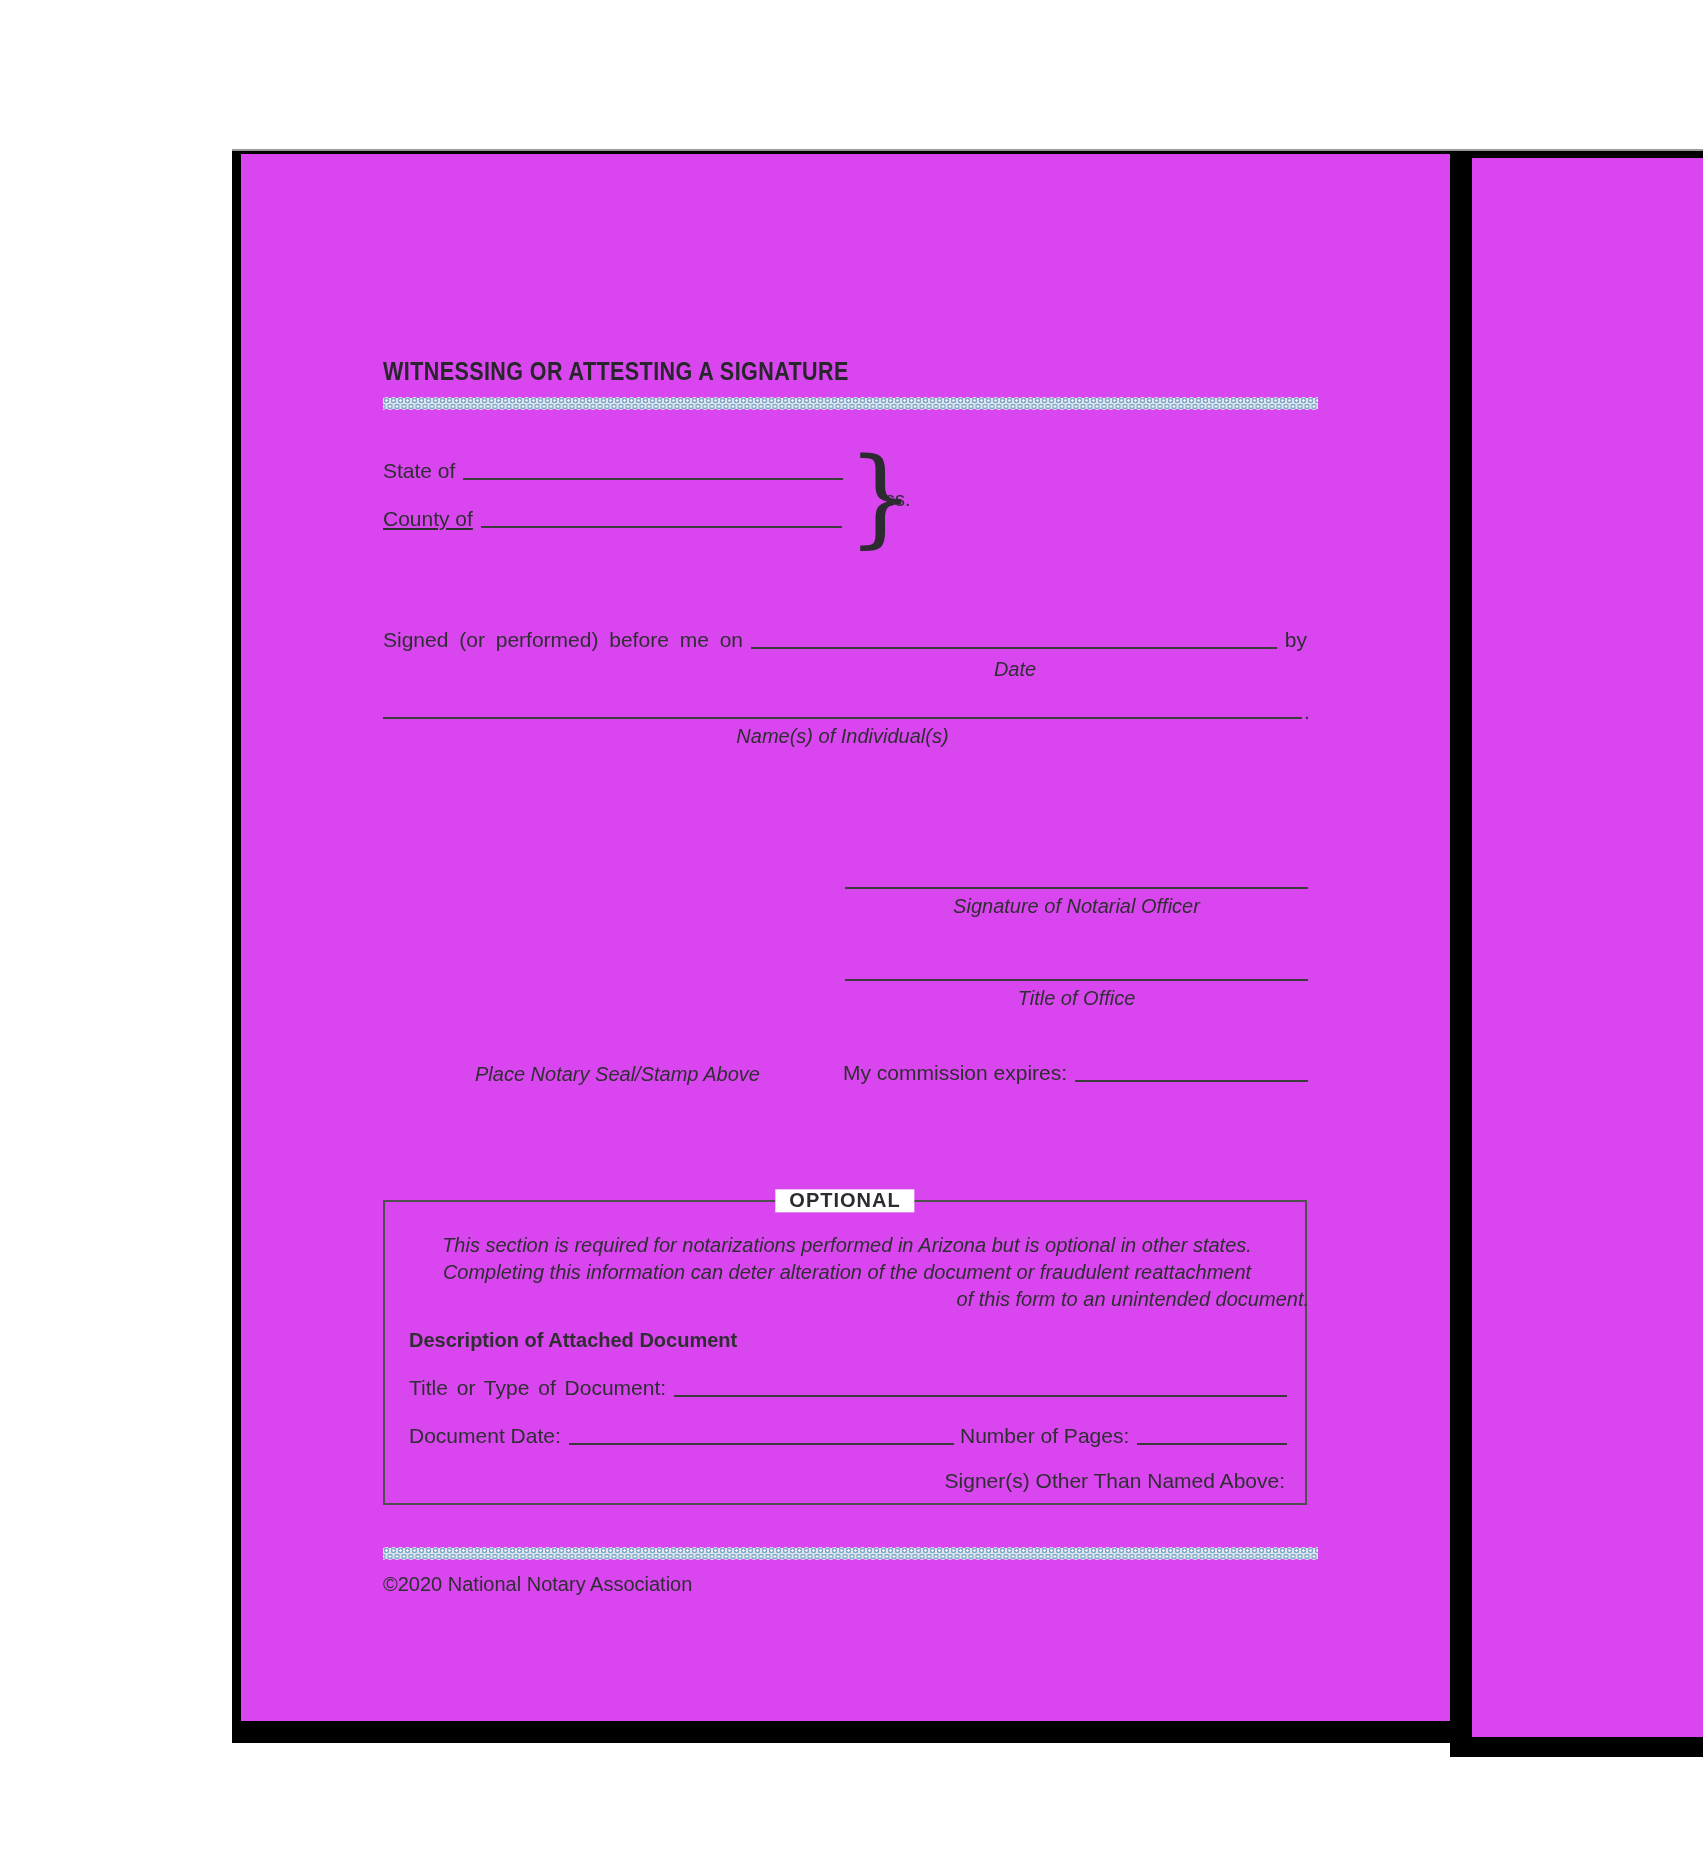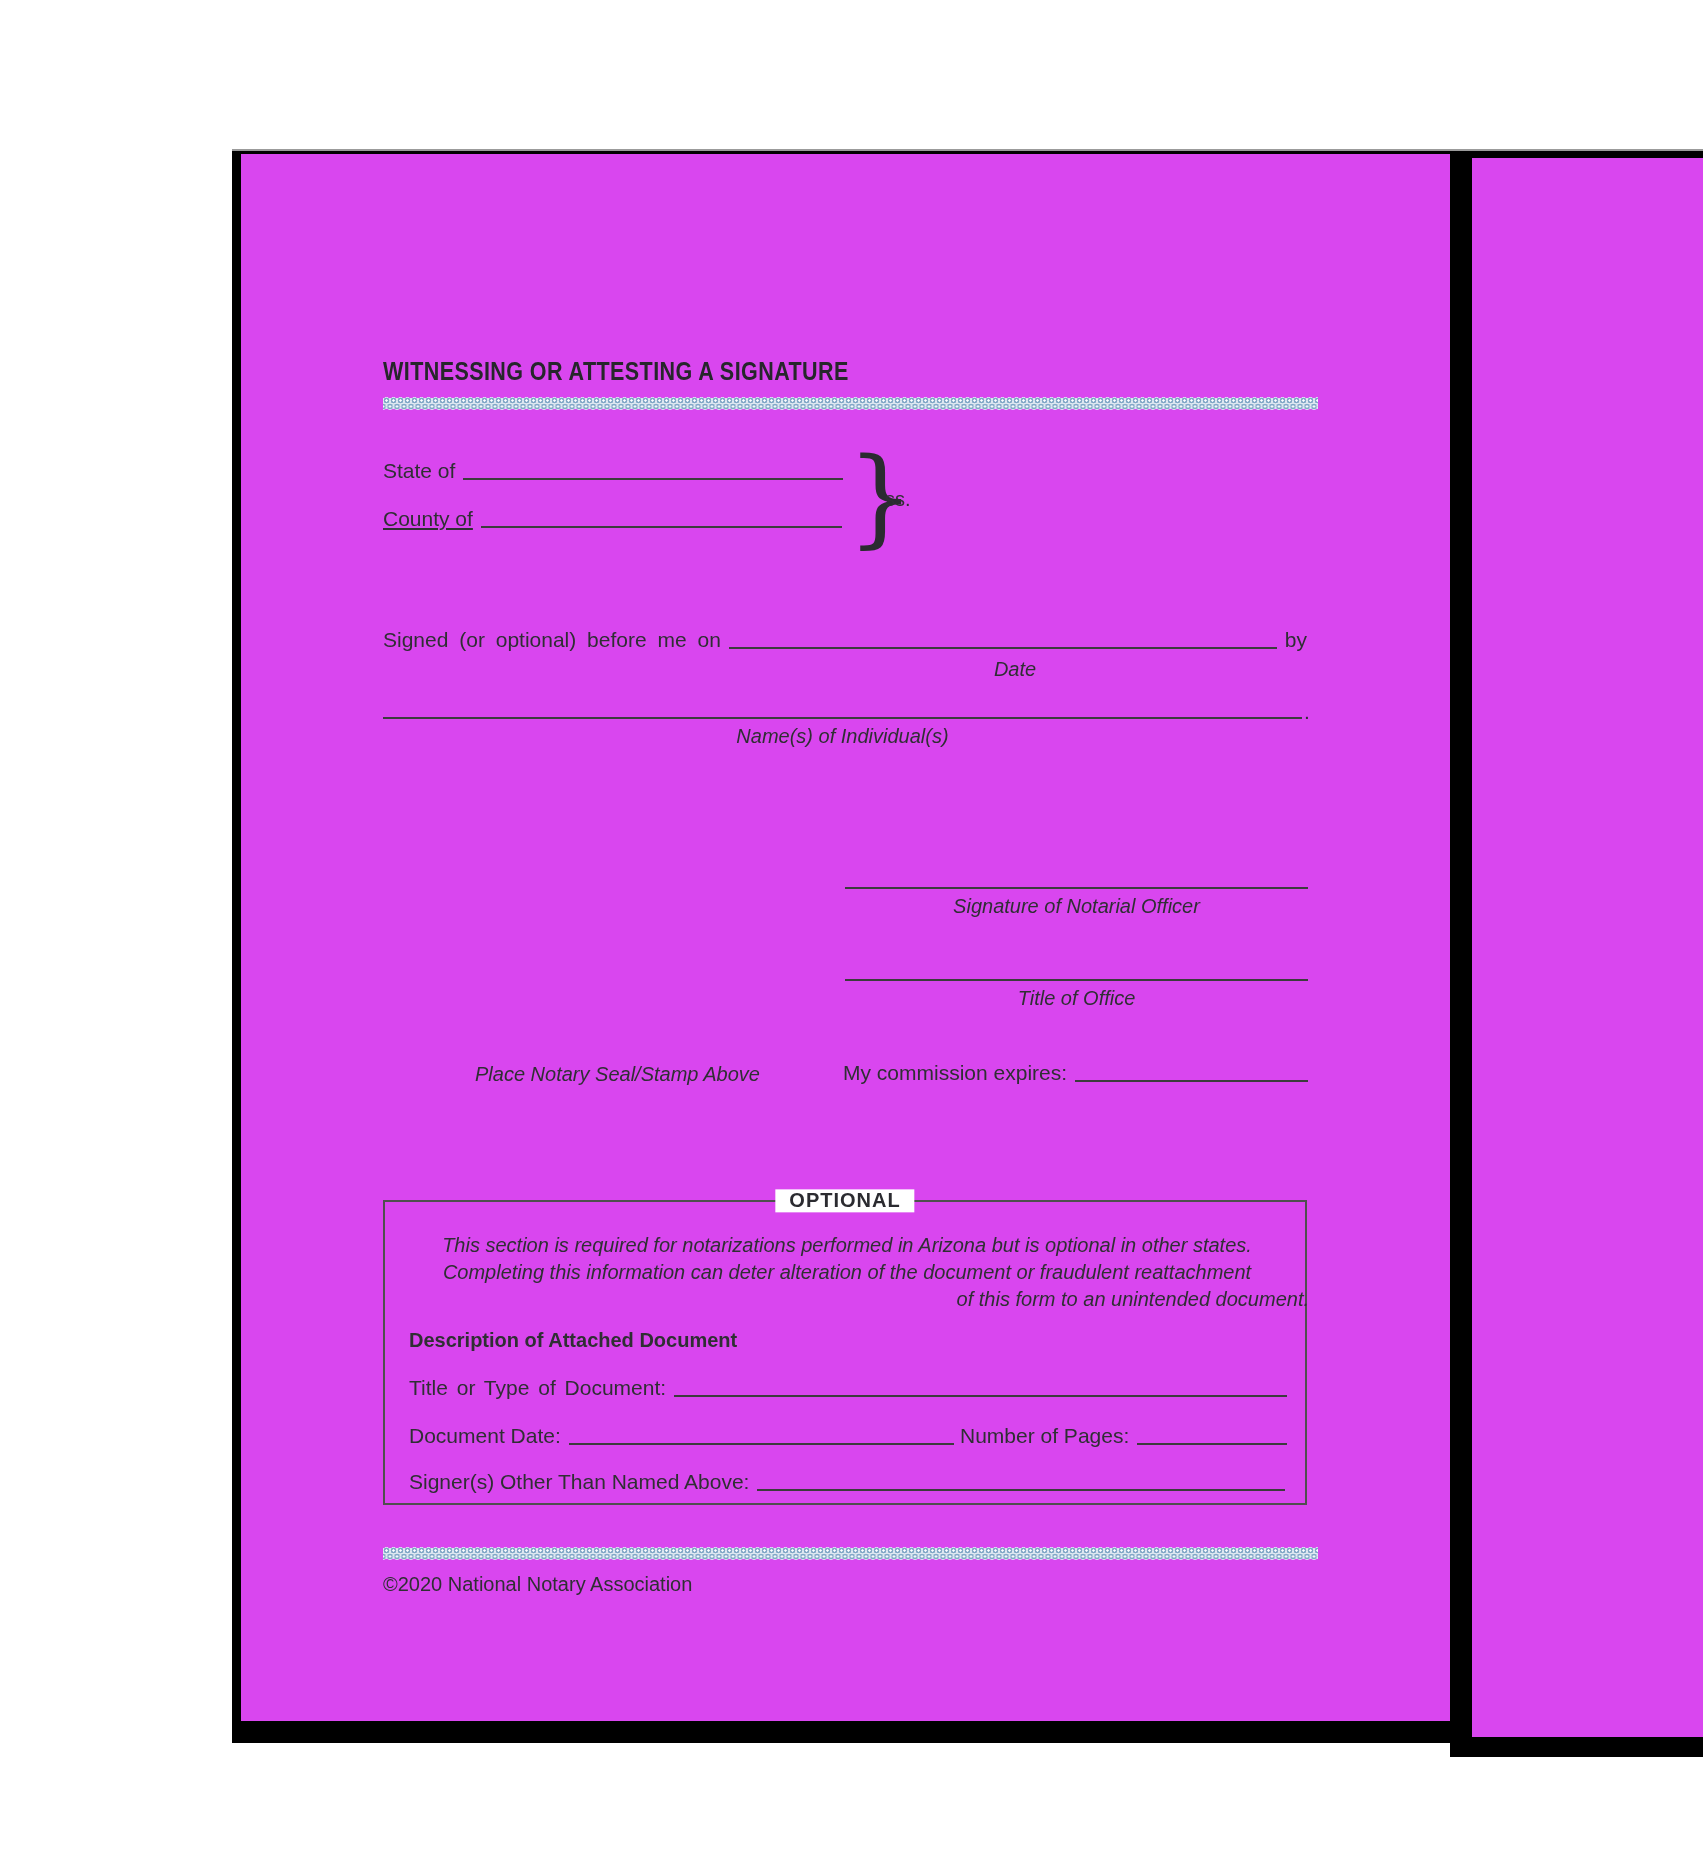--- a/index.html
+++ b/index.html
@@ -80,21 +80,21 @@
     <span class="line"></span>
   </div>
   <div class="abs row" style="left:142px;top:351px;width:459px;height:27px;text-decoration:underline;">
     <span class="t">County of</span>
     <span class="line"></span>
   </div>
   <div class="abs brace" style="left:606px;top:302px;">}</div>
   <div class="abs t" style="left:644px;top:332px;font-size:20px;">ss.</div>
 
   <div class="abs row" style="left:142px;top:472px;width:924px;height:27px;">
-    <span class="t ws">Signed (or optional) before me on</span>
+    <span class="t ws">Signed (or performed) before me on</span>
     <span class="line"></span>
     <span class="t" style="margin-left:8px;">by</span>
   </div>
   <div class="abs capc" style="left:507px;top:504px;width:534px;">Date</div>
 
   <div class="abs blankline" style="left:142px;top:563px;width:919px;"></div>
   <div class="abs t" style="left:1063px;top:545px;">.</div>
   <div class="abs capc" style="left:142px;top:571px;width:919px;">Name(s) of Individual(s)</div>
 
   <div class="abs blankline" style="left:604px;top:733px;width:463px;"></div>
@@ -125,21 +125,21 @@
 
     <div class="abs row" style="left:24px;top:220px;width:545px;height:27px;">
       <span class="t">Document Date:</span>
       <span class="line"></span>
     </div>
     <div class="abs row" style="left:575px;top:220px;width:327px;height:27px;">
       <span class="t">Number of Pages:</span>
       <span class="line"></span>
     </div>
 
-    <div class="abs row" style="left:24px;top:266px;width:876px;height:27px;">
+    <div class="abs row" style="left:24px;top:266px;width:876px;height:27px;flex-direction:column;">
       <span class="t">Signer(s) Other Than Named Above:</span>
       <span class="line"></span>
     </div>
   </div>
 
   <div class="abs deco" style="left:142px;top:1393px;width:935px;"></div>
   <div class="abs t" style="left:142px;top:1417px;font-size:20px;">©2020 National Notary Association</div>
 
 </div>
 

